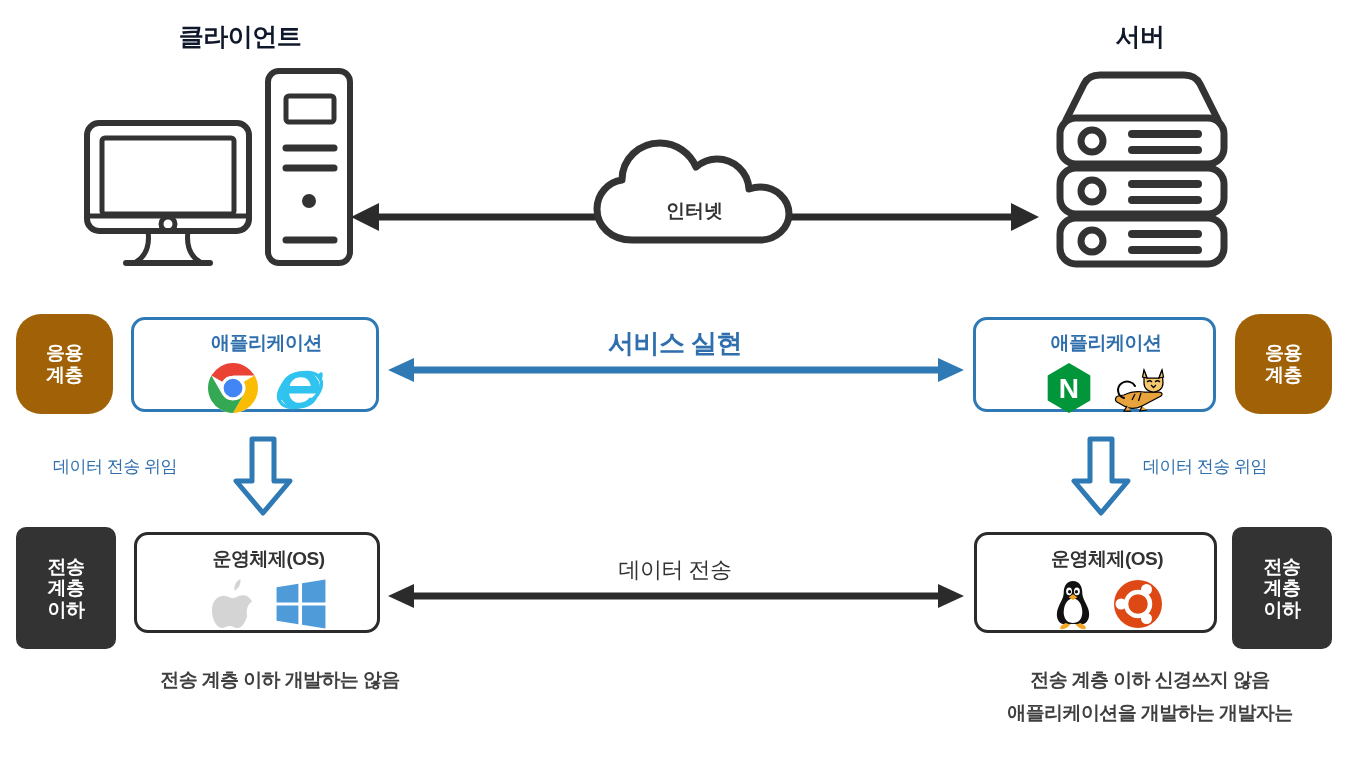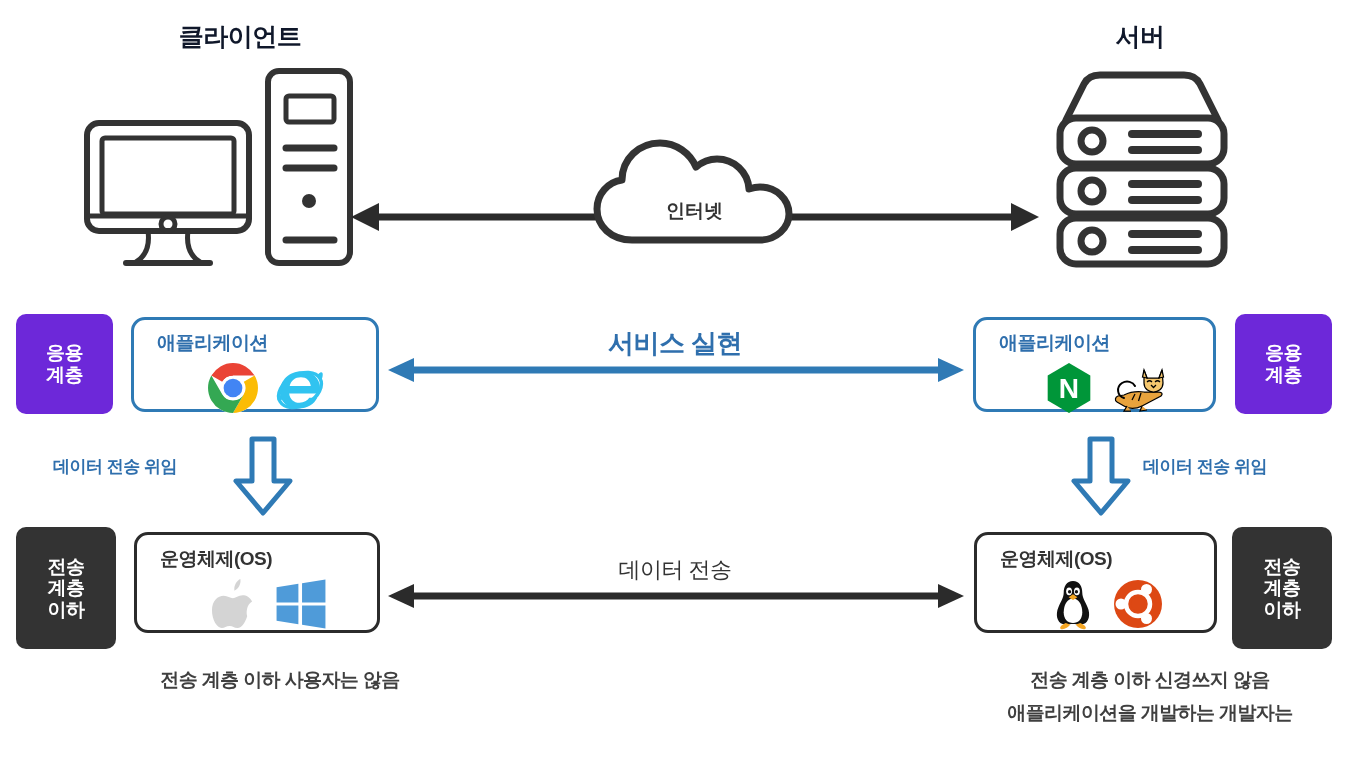--- a/index.html
+++ b/index.html
@@ -42,30 +42,31 @@
     align-items:center;
     justify-content:center;
     border-radius:10px;
     color:#ffffff;
     font-weight:700;
     font-size:19px;
     line-height:1.14;
     letter-spacing:-0.5px;
     text-align:center;
   }
-  .layer-badge.blue{background:#6d28d9;}
+  .layer-badge.blue{background:#a16207;border-radius:25px;}
   .layer-badge.dark{background:#333333;}
 
   
   .comp-box{
     box-sizing:border-box;
     background:#ffffff;
     border-radius:14px;
     display:flex;
     flex-direction:column;
+    align-items:center;
     justify-content:flex-start;
     padding-left:23px;
   }
   .comp-box.blue{border:3px solid #2f7ab5;}
   .comp-box.dark{border:3px solid #2b2b2b;}
   .comp-title{
     font-size:19px;
     font-weight:700;
     letter-spacing:-0.5px;
     white-space:nowrap;
@@ -87,21 +88,21 @@
     letter-spacing:-0.5px;
     text-align:center;
     white-space:nowrap;
   }
   .arrow-label.blue{color:#2f6fad;}
   .arrow-label.plain{font-weight:400;color:#333333;font-size:22px;}
 
   
   .deleg-label{
     font-size:17px;
-    font-weight:700;
+    font-weight:400;
     color:#2f6fad;
     letter-spacing:-0.5px;
     white-space:nowrap;
     text-align:right;
   }
 
   
   .caption{
     font-size:19px;
     font-weight:700;
@@ -374,21 +375,21 @@
   <div class="abs arrow-label plain" style="left:565px;top:544px;width:220px;margin-top:11px;">데이터 전송</div>
   <div class="abs" style="left:386px;top:578px;">
     <svg width="580" height="36" viewBox="0 0 580 36" fill="none">
       <line x1="20" y1="18" x2="560" y2="18" stroke="#2b2b2b" stroke-width="7"></line>
       <polygon points="2,18 28,6 28,30" fill="#2b2b2b"></polygon>
       <polygon points="578,18 552,6 552,30" fill="#2b2b2b"></polygon>
     </svg>
   </div>
 
   <div class="abs caption" style="left:80px;top:663px;width:400px;">
-    <div>전송 계층 이하 사용자는 않음</div>
+    <div>전송 계층 이하 개발하는 않음</div>
   </div>
 
   <div class="abs caption" style="left:950px;top:663px;width:400px;">
     <div>전송 계층 이하 신경쓰지 않음</div>
     <div>애플리케이션을 개발하는 개발자는</div>
   </div>
 
 </div>
 
 </body></html>

